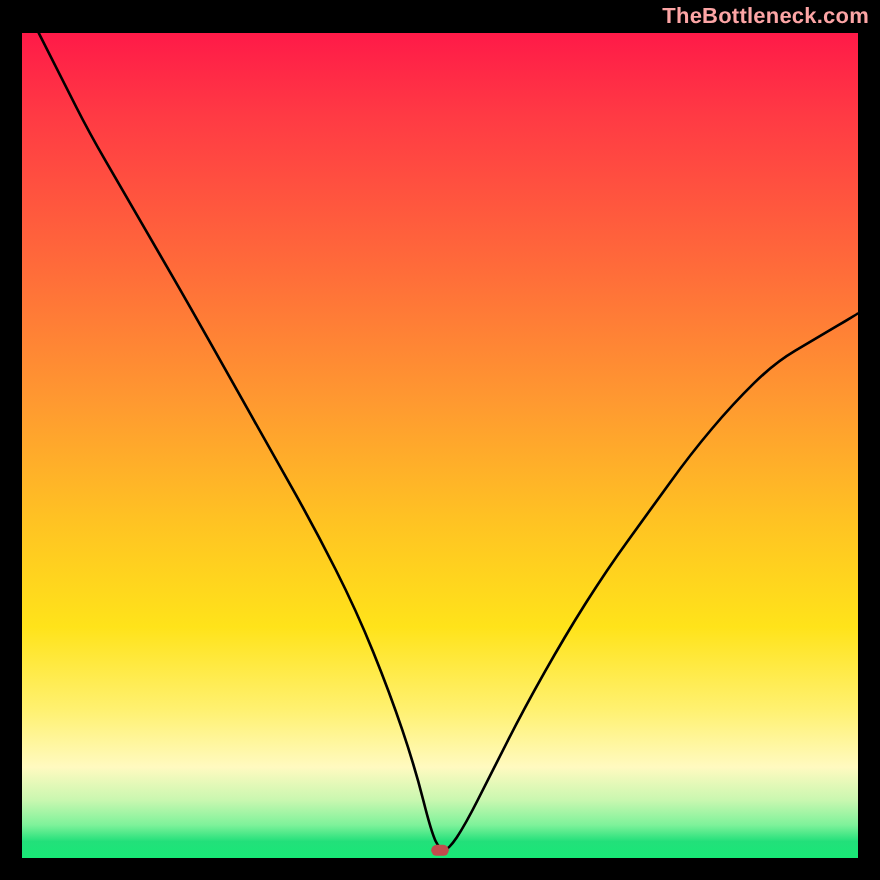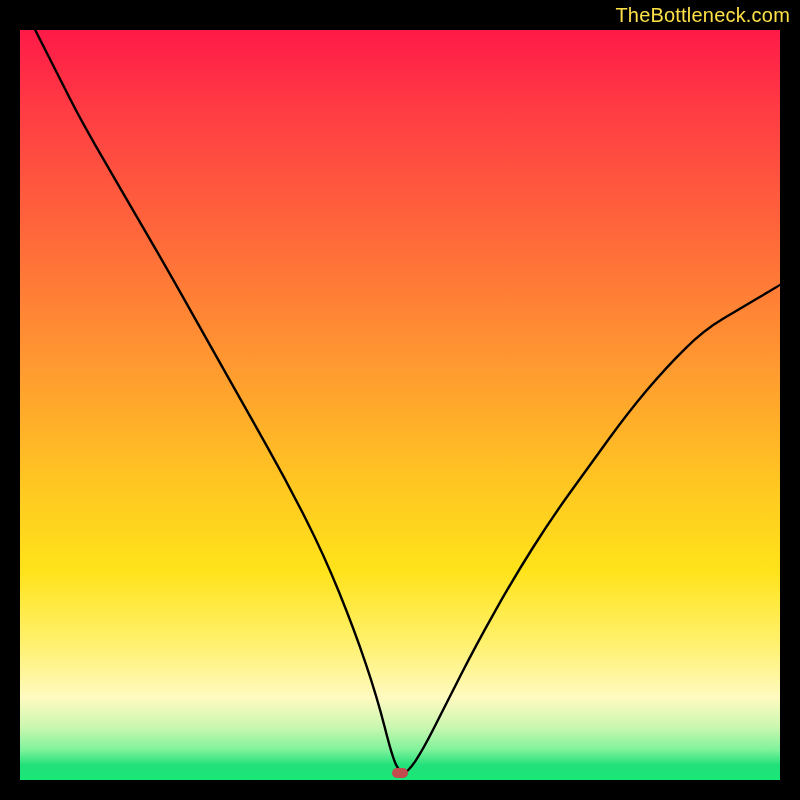--- a/index.html
+++ b/index.html
@@ -15,22 +15,22 @@
     position: relative;
     width: 800px;
     height: 800px;
     background: #000;
   }
   .watermark {
     position: absolute;
     top: 4px;
     right: 10px;
     font-size: 20px;
-    font-weight: 400;
-    color: #fde047;
+    font-weight: 700;
+    color: #fca5a5;
     letter-spacing: 0.2px;
     z-index: 10;
     user-select: none;
   }
   .plot {
     position: absolute;
     left: 20px;
     top: 30px;
     width: 760px;
     height: 750px;

